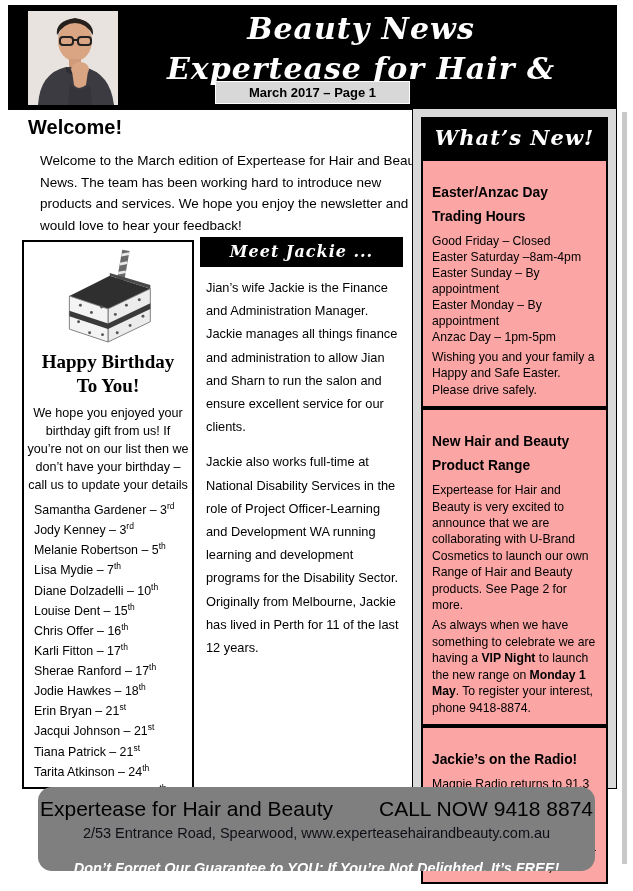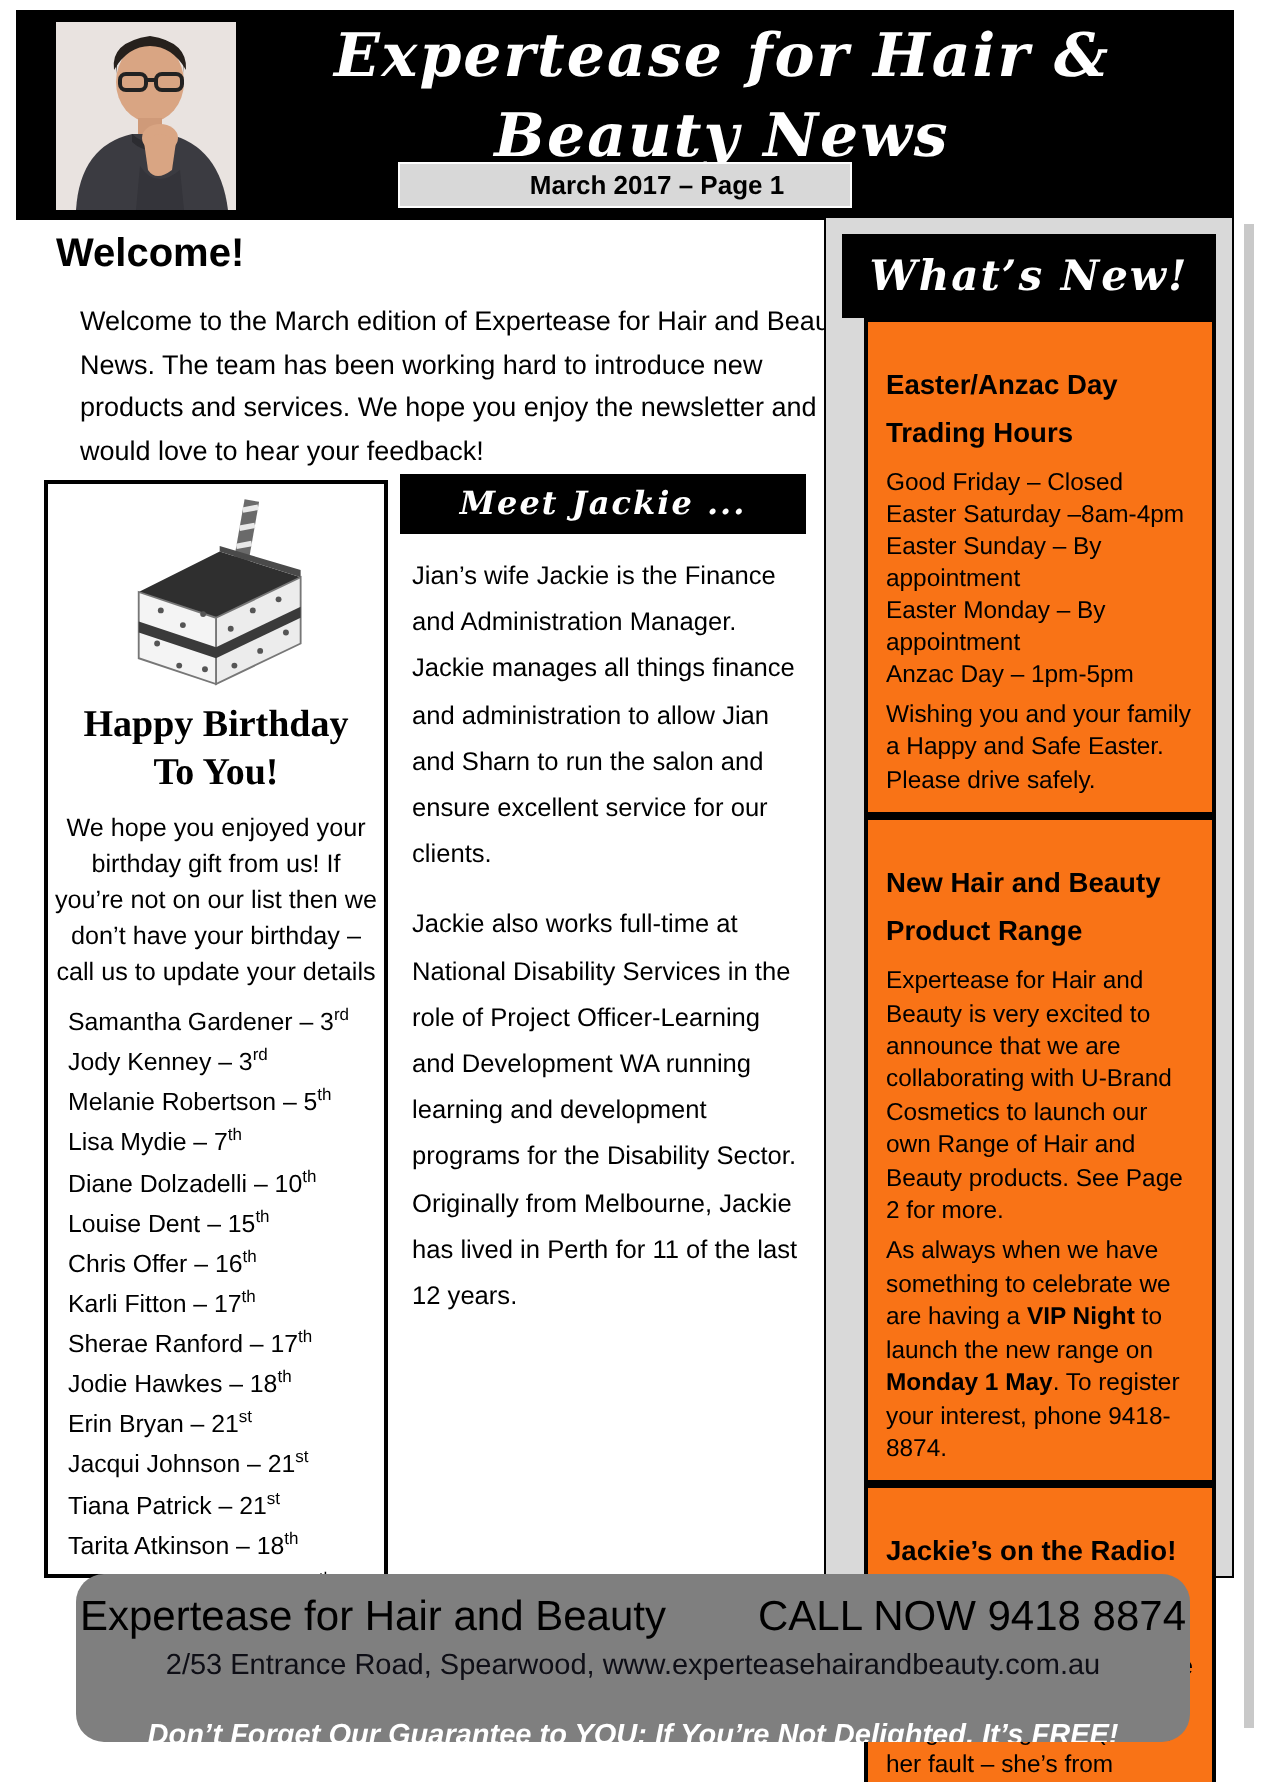--- a/index.html
+++ b/index.html
@@ -7,21 +7,21 @@
         font-family:"Liberation Sans", sans-serif;color:#000;}
 
   
   .header{position:absolute;left:8px;top:5px;width:609px;height:105px;background:#000;}
   .photo{position:absolute;left:20px;top:6px;width:90px;height:94px;background:#e9e3e0;overflow:hidden;}
   .masthead{position:absolute;left:118px;top:4px;width:470px;text-align:center;color:#fff;
             font-family:"DejaVu Serif", serif;font-style:italic;font-weight:bold;
             font-size:30px;line-height:40px;letter-spacing:1px;}
   .badge{position:absolute;left:0;right:0;bottom:6px;margin:0 auto;width:193px;height:21px;
          background:#d8d8d8;border:1px solid #fdfdfd;text-align:center;
-         font-size:13px;font-weight:bold;line-height:21px;padding-left:32px;}
+         font-size:13px;font-weight:bold;line-height:21px;}
 
   
   .welcome-h{position:absolute;left:28px;top:116px;font-size:20px;font-weight:bold;}
   .welcome-p{position:absolute;left:40px;top:150px;width:390px;font-size:13.5px;line-height:21.5px;}
 
   
   .bday{position:absolute;left:22px;top:240px;width:168px;height:545px;background:#fff;
         border:2px solid #000;text-align:center;overflow:hidden;}
   .bday .cake{margin-top:6px;}
   .bday-title{font-family:"Liberation Serif", serif;font-weight:bold;font-size:19px;line-height:24px;margin-top:2px;}
@@ -37,21 +37,21 @@
   .mj-text{position:absolute;left:206px;top:276px;width:198px;font-size:12.8px;line-height:23.2px;}
   .mj-text p{margin:0;}
   .mj-text p + p{margin-top:12px;}
 
   
   .panel{position:absolute;left:412px;top:108px;width:205px;height:681px;background:#d9d9d9;
          border:1px solid #000;box-sizing:border-box;padding:8px;display:flex;flex-direction:column;gap:0;}
   .wn-banner{height:40px;flex:none;background:#000;border:1px solid #000;color:#fff;text-align:center;
              font-family:"DejaVu Serif", serif;font-style:italic;font-weight:bold;
              font-size:21px;line-height:40px;letter-spacing:1px;}
-  .wbox{background:#f97316;border:2px solid #000;padding:20px 9px 8px 9px;margin-left:11px;}
+  .wbox{background:#fca5a5;border:2px solid #000;padding:20px 9px 8px 9px;}
   .wbox h3{margin:0;font-size:13.8px;font-weight:bold;line-height:24px;}
   .wbox .body{font-size:12.2px;line-height:16.4px;margin-top:4px;}
   .hour-line{font-size:12.2px;line-height:16px;}
   .wishing{margin-top:12px;}
   .p2{margin-top:9px;}
   .b{font-weight:bold;}
 
   
   .footer{position:absolute;left:38px;top:787px;width:557px;height:84px;background:#7f7f7f;
           border-radius:14px;text-align:center;overflow:hidden;}
@@ -78,22 +78,22 @@
         <line x1="45" y1="29" x2="50" y2="29" stroke="#222" stroke-width="2"></line>
         <path d="M41 48 L53 48 L53 56 L41 56 Z" fill="#cf9a79"></path>
         <path d="M10 94 Q12 62 38 56 L56 56 Q82 62 86 94 Z" fill="#3b3b41"></path>
         <path d="M38 56 Q47 64 56 56 L56 60 Q47 68 38 60 Z" fill="#2c2c31"></path>
         <ellipse cx="52" cy="58" rx="9" ry="7" fill="#d9a583"></ellipse>
         <path d="M44 60 Q52 52 60 60 L58 74 Q50 80 46 74 Z" fill="#d9a583"></path>
         <path d="M42 72 Q50 84 62 74 L64 94 L40 94 Z" fill="#34343a"></path>
       </svg>
     </div>
     <div class="masthead">
+      <div>Beauty News</div>
       <div>Expertease for Hair &amp;</div>
-      <div>Beauty News</div>
     </div>
     <div class="badge">March 2017 – Page 1</div>
   </div>
 
   <div class="welcome-h">Welcome!</div>
   <div class="welcome-p">Welcome to the March edition of Expertease for Hair and Beauty News. The team has been working hard to introduce new products and services.  We hope you enjoy the newsletter and would love to hear your feedback!</div>
 
   <div class="bday">
     <svg class="cake" width="92" height="96" viewBox="0 0 100 104">
       <g transform="rotate(10 66 22)">
@@ -149,21 +149,21 @@
         <li><span>Sherae Ranford – 17</span><sup>th</sup></li>
 
         <li><span>Jodie Hawkes – 18</span><sup>th</sup></li>
 
         <li><span>Erin Bryan – 21</span><sup>st</sup></li>
 
         <li><span>Jacqui Johnson – 21</span><sup>st</sup></li>
 
         <li><span>Tiana Patrick – 21</span><sup>st</sup></li>
 
-        <li><span>Tarita Atkinson – 18</span><sup>th</sup></li>
+        <li><span>Tarita Atkinson – 24</span><sup>th</sup></li>
 
         <li><span>Leanne Macainsh – 24</span><sup>th</sup></li>
 
       </ul>
   </div>
 
   <div class="mj-banner">Meet Jackie ...</div>
   <div class="mj-text">
     <p>Jian’s wife Jackie is the Finance and Administration Manager.  Jackie manages all things finance and administration to allow Jian and Sharn to run the salon and ensure excellent service for our clients.</p>
     <p>Jackie also works full-time at National Disability Services in the role of Project Officer-Learning and Development WA running learning and development programs for the Disability Sector.  Originally from Melbourne, Jackie has lived in Perth for 11 of the last 12 years.</p>

